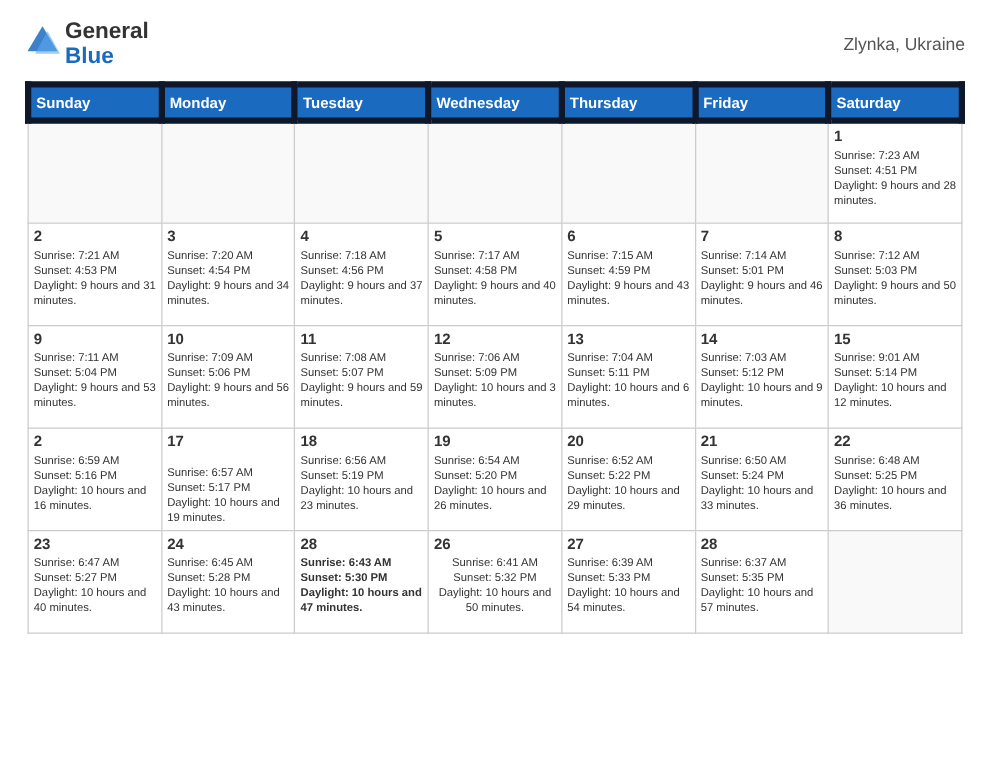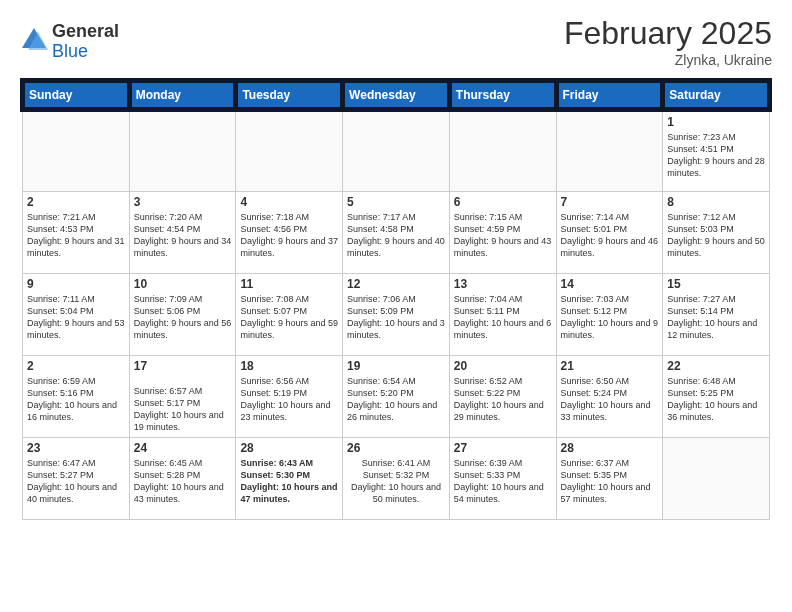--- a/index.html
+++ b/index.html
@@ -28,21 +28,21 @@
       flex-direction: column;
       line-height: 1.1;
     }
     .logo-general {
       font-size: 18px;
       font-weight: bold;
       color: #333;
     }
     .logo-blue {
       font-size: 18px;
-      font-weight: normal;
+      font-weight: bold;
       color: #1a6bbf;
     }
     .logo-icon {
       width: 28px;
       height: 28px;
       margin-right: 4px;
       position: relative;
       top: -2px;
     }
     .title-block {
@@ -104,21 +104,20 @@
       <svg class="logo-icon" viewBox="0 0 28 28" xmlns="http://www.w3.org/2000/svg">
         <polygon points="14,2 26,22 2,22" fill="#1a6bbf" opacity="0.85"></polygon>
         <polygon points="18,6 28,24 8,24" fill="#5aaaee" opacity="0.6"></polygon>
       </svg>
       <div class="logo-text">
         <span class="logo-general">General</span>
         <span class="logo-blue">Blue</span>
       </div>
     </div>
     <div class="title-block">
-      <div class="month-year">February 2025</div>
       <div class="location">Zlynka, Ukraine</div>
     </div>
   </div>
 
   <table class="calendar">
     <thead>
       <tr>
         <th>Sunday</th>
         <th>Monday</th>
         <th>Tuesday</th>
@@ -219,21 +218,21 @@
 Daylight: 10 hours and 6 minutes.</div>
           </td>
           <td>
             <span class="day-number">14</span>
             <div class="day-info" style="white-space: pre-line;">Sunrise: 7:03 AM
 Sunset: 5:12 PM
 Daylight: 10 hours and 9 minutes.</div>
           </td>
           <td>
             <span class="day-number">15</span>
-            <div class="day-info" style="white-space: pre-line;">Sunrise: 7:27 AM
+            <div class="day-info" style="white-space: pre-line;">Sunrise: 9:01 AM
 Sunset: 5:14 PM
 Daylight: 10 hours and 12 minutes.</div>
           </td>
         </tr>
         <tr>
           <td>
             <span class="day-number">2</span>
             <div class="day-info" style="white-space: pre-line;">Sunrise: 6:59 AM
 Sunset: 5:16 PM
 Daylight: 10 hours and 16 minutes.</div>

